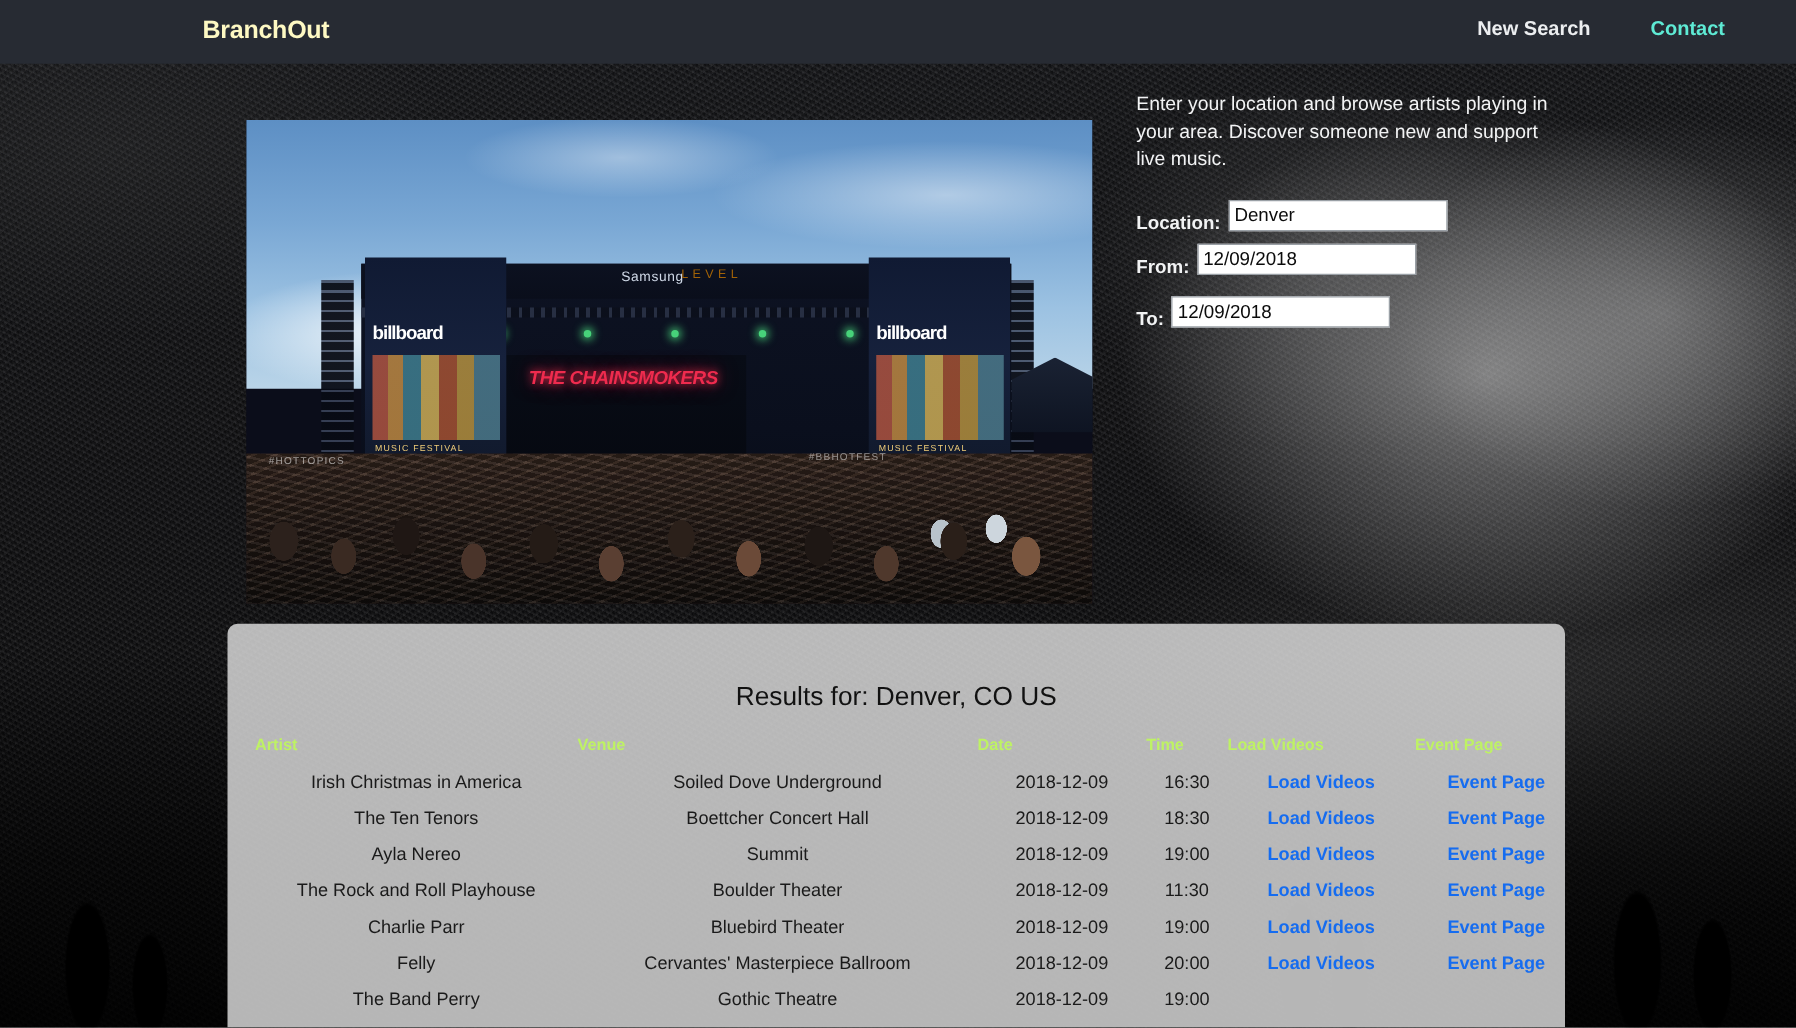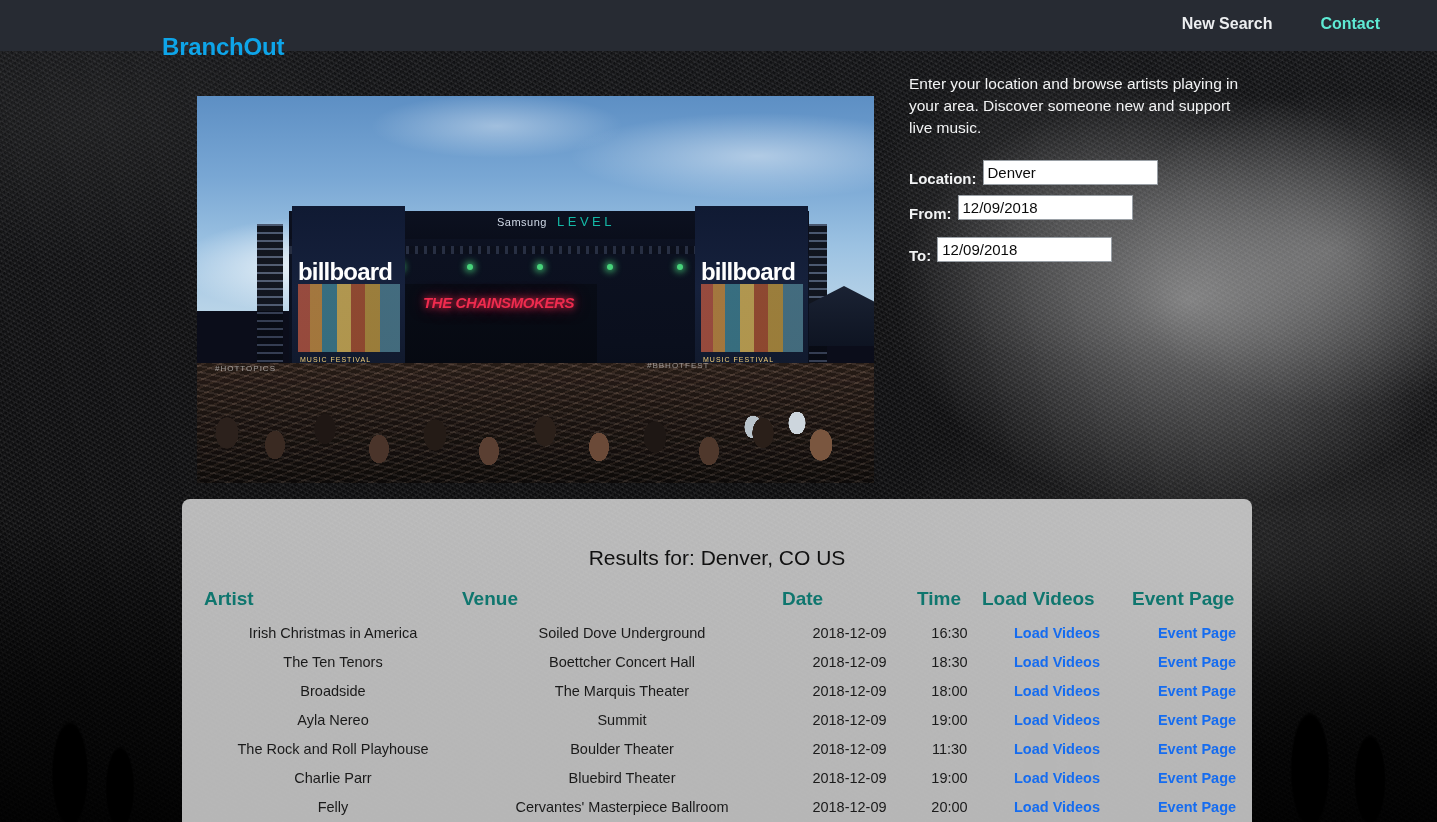--- a/index.html
+++ b/index.html
@@ -50,25 +50,24 @@
 
   
   #navbar {
     position: absolute; left: 0; top: 0;
     width: 1437px; height: 51px;
     background: #272b33;
     z-index: 40;
   }
   #brand {
     position: absolute; left: 162px; top: 13px;
-    color: #0ea5e9;
-    font-size: 24px; font-weight: bold;
+    color: #fef9c3;
+    font-size: 20px; font-weight: bold;
     letter-spacing: -0.2px;
     white-space: nowrap;
-    margin-top: 20px;
   }
   #nav-links {
     position: absolute; right: 57px; top: 15px;
     display: flex; align-items: center; gap: 22px;
   }
   .nav-link { font-size: 16px; font-weight: bold; white-space: nowrap; cursor: pointer; padding-left: 26px; }
   .nav-link.active { color: #eceef0; }
   .nav-link.muted  { color: #5eead4; }
 
   
@@ -95,34 +94,34 @@
   }
   .ph-header-bar {
     position: absolute; left: 92px; top: 115px; width: 520px; height: 28px;
     background: linear-gradient(180deg, #0c1120, #0a0e1b);
   }
   .ph-samsung {
     position: absolute; left: 300px; top: 120px;
     color: #cfd8e6; font-size: 11px; letter-spacing: 0.5px; white-space: nowrap;
   }
   .ph-level {
-    position: absolute; left: 360px; top: 118px;
-    color: #14b8a6; font-size: 13px; letter-spacing: 3.5px; white-space: nowrap;
+    position: absolute; left: 348px; top: 118px;
+    color: #a16207; font-size: 10px; letter-spacing: 3.5px; white-space: nowrap;
   }
   
   .ph-banner {
     position: absolute; top: 110px; width: 113px; height: 180px;
     background: linear-gradient(180deg, #101a33 0%, #16213c 45%, #101829 100%);
     overflow: hidden;
   }
   .ph-banner.left  { left: 95px; }
   .ph-banner.right { left: 498px; }
   .ph-banner .bb-word {
     position: absolute; left: 6px; top: 52px;
-    color: #fff; font-size: 24px; font-weight: bold; letter-spacing: -0.8px;
+    color: #fff; font-size: 15px; font-weight: bold; letter-spacing: -0.8px;
   }
   .ph-banner .bb-blocks {
     position: absolute; left: 6px; top: 78px; width: 102px; height: 68px;
     background:
       linear-gradient(90deg, #b3543f 0 12%, #c28a3f 12% 24%, #3f7f8f 24% 38%, #d2b054 38% 52%, #a8512f 52% 66%, #b8923c 66% 80%, #4d7c8d 80% 100%);
     opacity: 0.82;
   }
   .ph-banner .bb-sub {
     position: absolute; left: 8px; top: 150px;
     color: #f2cf7a; font-size: 7px; letter-spacing: 1px; white-space: nowrap;
@@ -261,23 +260,23 @@
     padding-top: 47px;
   }
   #results-table {
     width: 100%;
     border-collapse: collapse;
     margin-top: 18px;
     table-layout: fixed;
   }
   #results-table th {
     text-align: left;
-    font-size: 19px;
+    font-size: 13px;
     font-weight: bold;
-    color: #0f766e;
+    color: #bef264;
     padding: 0 0 9px 0;
   }
   #results-table td {
     text-align: center;
     font-size: 14.5px;
     color: #1a1a1a;
     padding: 6px 0 7px 0;
     white-space: nowrap;
     overflow: hidden;
   }
@@ -398,28 +397,20 @@
           </tr>
           <tr>
             <td class="col-artist">The Ten Tenors</td>
             <td class="col-venue">Boettcher Concert Hall</td>
             <td class="col-date">2018-12-09</td>
             <td class="col-time">18:30</td>
             <td class="col-videos"><span class="tbl-link">Load Videos</span></td>
             <td class="col-event"><span class="tbl-link">Event Page</span></td>
           </tr>
           <tr>
-            <td class="col-artist">Broadside</td>
-            <td class="col-venue">The Marquis Theater</td>
-            <td class="col-date">2018-12-09</td>
-            <td class="col-time">18:00</td>
-            <td class="col-videos"><span class="tbl-link">Load Videos</span></td>
-            <td class="col-event"><span class="tbl-link">Event Page</span></td>
-          </tr>
-          <tr>
             <td class="col-artist">Ayla Nereo</td>
             <td class="col-venue">Summit</td>
             <td class="col-date">2018-12-09</td>
             <td class="col-time">19:00</td>
             <td class="col-videos"><span class="tbl-link">Load Videos</span></td>
             <td class="col-event"><span class="tbl-link">Event Page</span></td>
           </tr>
           <tr>
             <td class="col-artist">The Rock and Roll Playhouse</td>
             <td class="col-venue">Boulder Theater</td>

